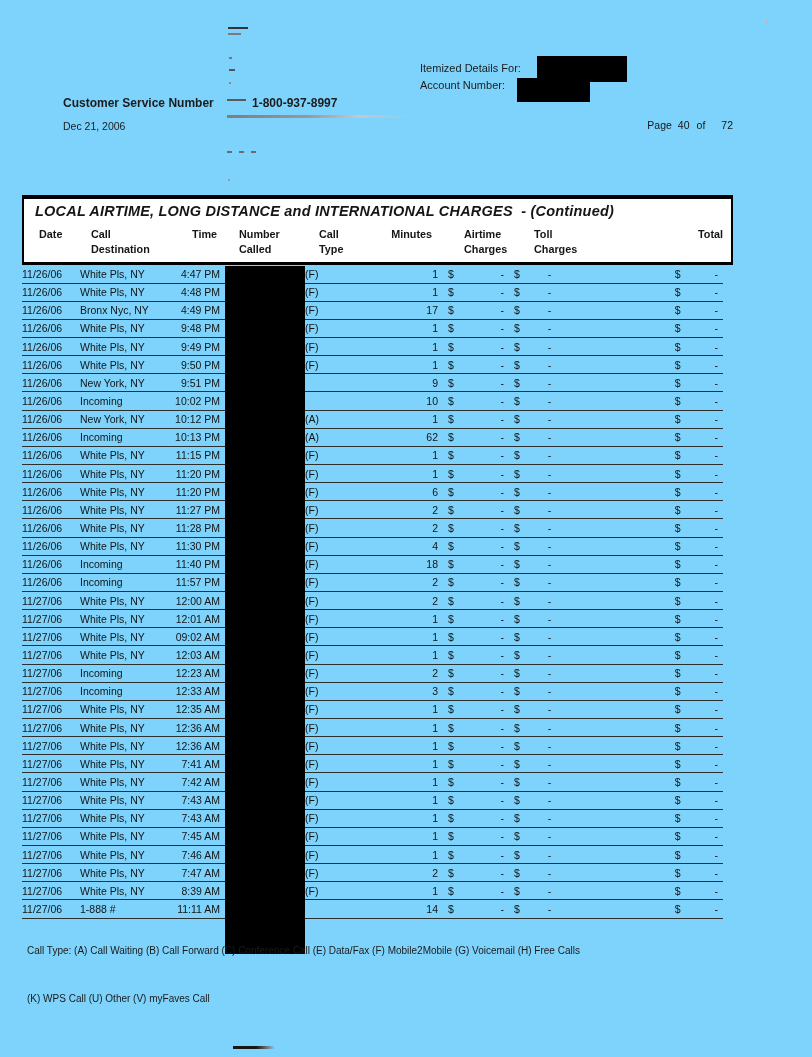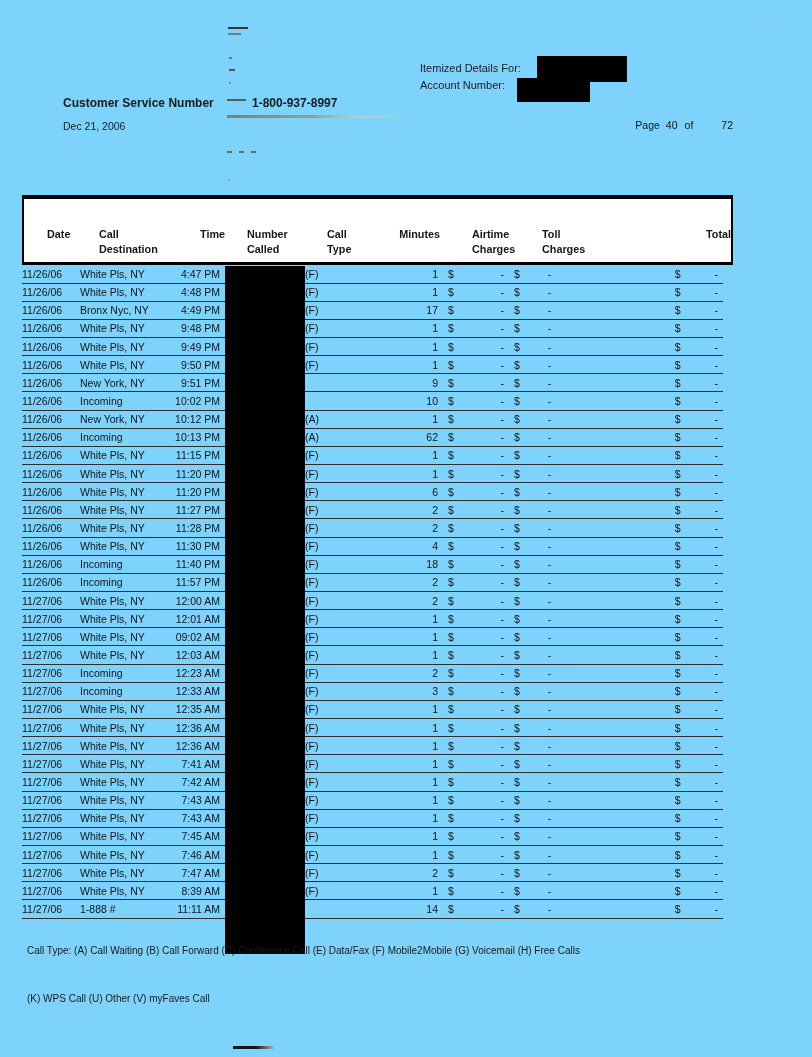--- a/index.html
+++ b/index.html
@@ -15,28 +15,28 @@
   .itemized-label { left:420px; top:62px; }
   .account-label  { left:420px; top:79px; }
   .red-a { left:537px; top:56px; width:90px; height:26px; }
   .red-b { left:517px; top:78px; width:73px; height:24px; }
 
   .csn-label { left:63px; top:96px; font-size:12px; }
   .csn-phone { left:252px; top:96px; font-size:12px; }
   .stmt-date { left:63px; top:120px; font-size:10.5px; }
   .page-ind  { right:79px; top:119px; font-size:10.5px; display:flex; gap:0; }
   .page-ind span { display:inline-block; }
-  .pg-l { margin-right:6px; } .pg-n { margin-right:7px; } .pg-o { margin-right:28px; }
+  .pg-l { margin-right:6px; } .pg-n { margin-right:7px; } .pg-o { margin-right:16px; }
 
   
   .hdr-box { position:absolute; left:22px; top:195px; width:711px; height:70px;
              border:2px solid #000; border-top-width:4px; border-bottom-width:3px; background:#fff; }
   .tbl-title { position:absolute; left:11px; top:4px; font-size:14.5px; font-weight:bold; font-style:italic;
                letter-spacing:0.2px; white-space:pre; }
-  .col-hdrs { position:absolute; left:16px; top:28px; width:701px; display:flex; }
+  .col-hdrs { position:absolute; left:8px; top:28px; width:701px; display:flex; }
   .col-hdr { font-size:10.8px; font-weight:bold; line-height:15px; }
 
   
   .w0{width:58px;} .w1{width:90px;} .w2{width:50px;} .w3{width:85px;} .w4{width:57px;}
   .w5{width:76px;} .w6{width:74px;} .w7{width:112px;} .w8{width:99px;}
 
   .ch0{padding-left:7px;} .ch1{padding-left:1px;} .ch2{padding-left:12px;} .ch3{padding-left:9px;}
   .ch4{padding-left:4px;} .ch5{text-align:right; padding-right:16px;} .ch6{padding-left:16px;}
   .ch7{padding-left:12px;} .ch8{text-align:right; padding-right:10px;}
 
@@ -105,20 +105,21 @@
   <div class="abs lbl stmt-date">Dec 21, 2006</div>
 
   <div class="abs page-ind">
     <span class="pg-l">Page</span>
     <span class="pg-n">40</span>
     <span class="pg-o">of</span>
     <span>72</span>
   </div>
 
   <div class="hdr-box">
+    <div class="tbl-title">LOCAL AIRTIME, LONG DISTANCE and INTERNATIONAL CHARGES  - (Continued)</div>
     <div class="col-hdrs" id="col-hdrs">
         <div class="col-hdr w0 ch0">
           <div>Date</div>
         </div>
         <div class="col-hdr w1 ch1">
           <div>Call</div>
           <div>Destination</div>
         </div>
         <div class="col-hdr w2 ch2">
           <div>Time</div>

